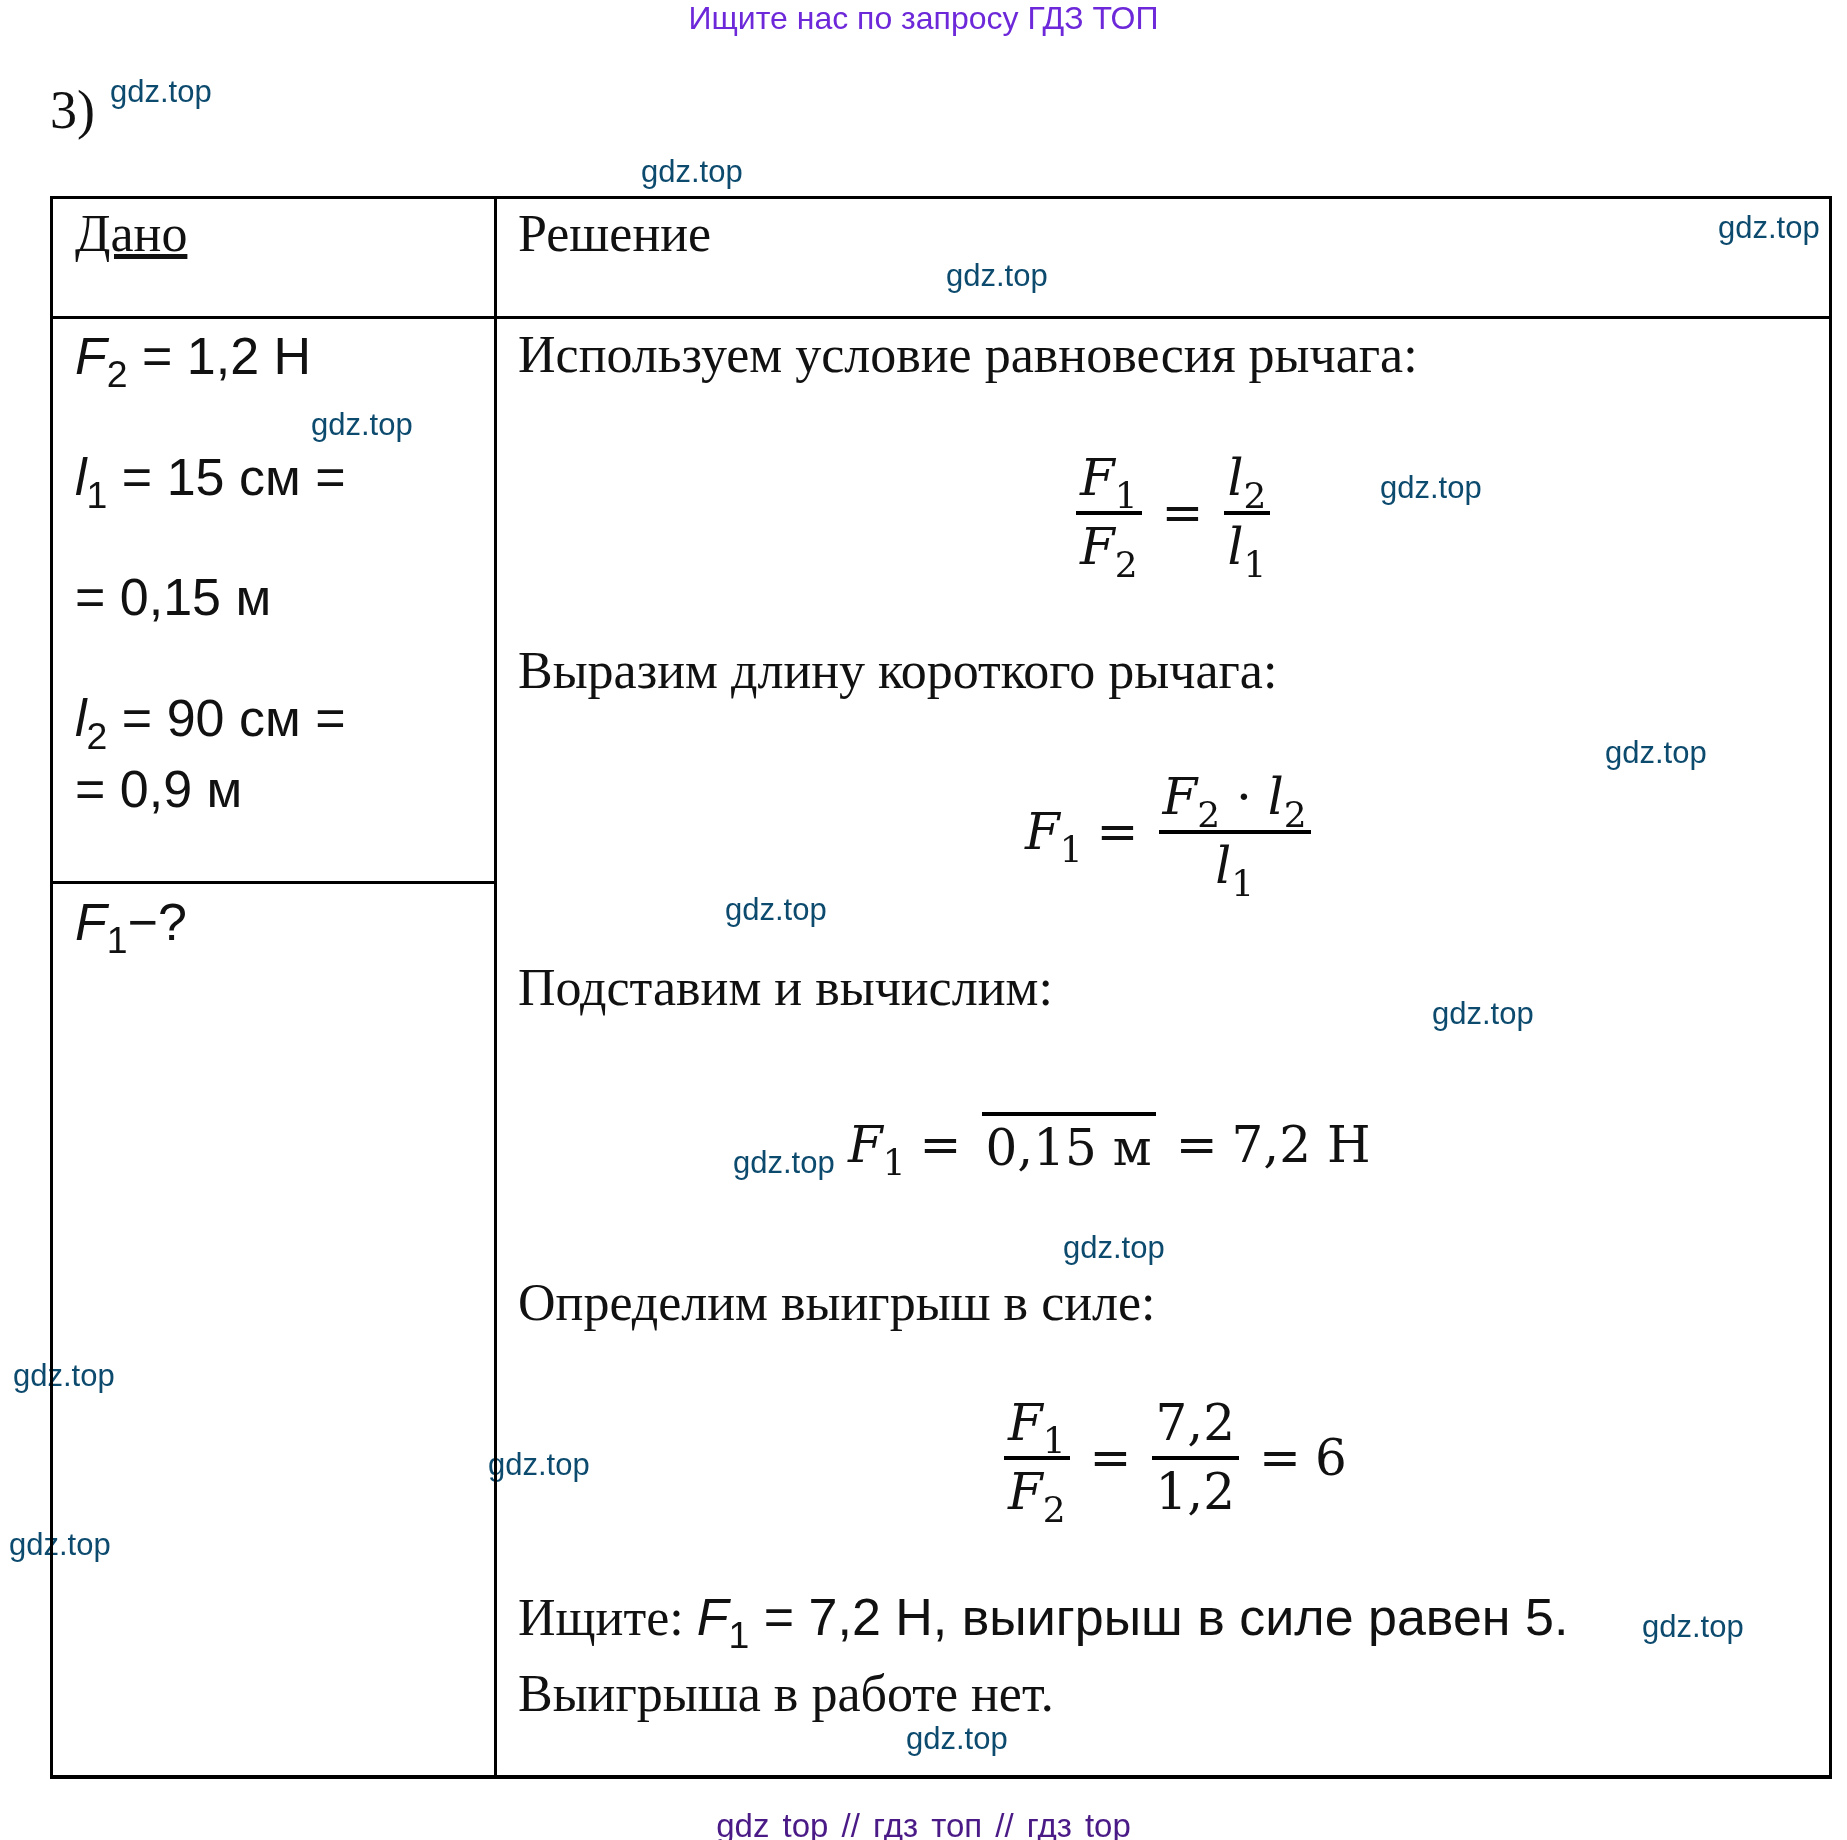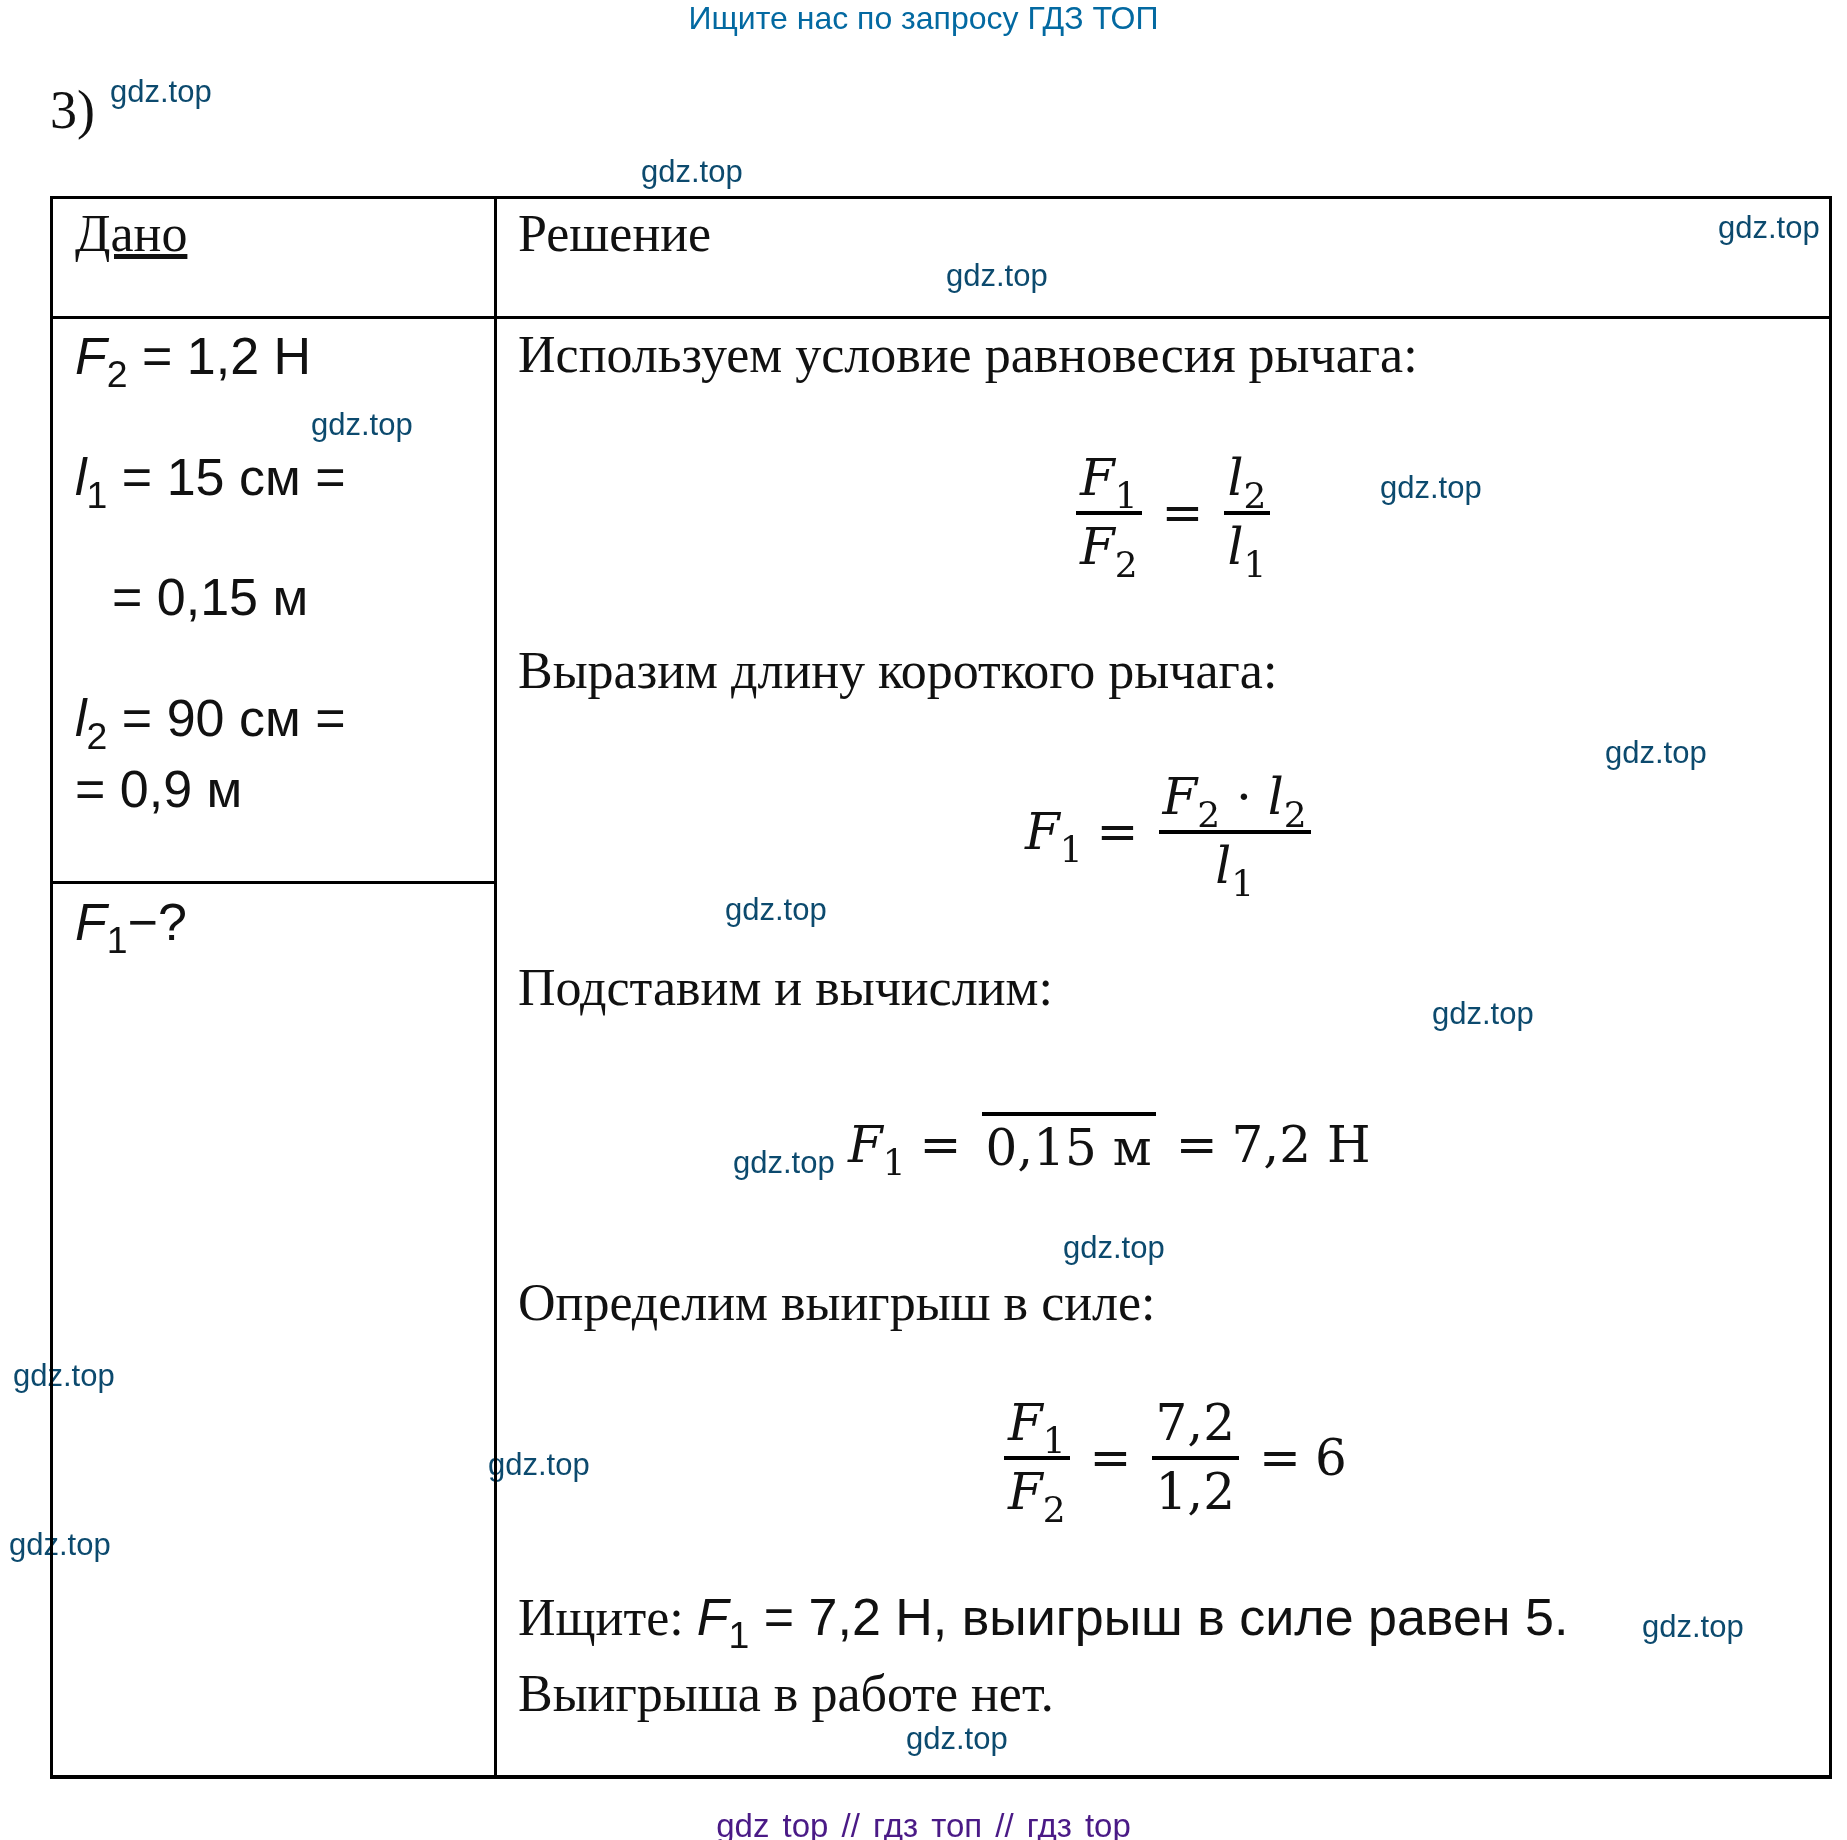--- a/index.html
+++ b/index.html
@@ -1,18 +1,18 @@
 <!DOCTYPE html>
 <html><head>
 <meta charset="utf-8">
 <style>
   html, body { margin: 0; padding: 0; background: #ffffff; }
   body { width: 1847px; height: 1840px; position: relative; overflow: hidden; font-family: "Liberation Serif", serif; color: #111; }
   .wm { position: absolute; font-family: "Liberation Sans", sans-serif; font-size: 31px; color: #0c4a6e; white-space: nowrap; line-height: 1; }
-  .green-banner { position: absolute; top: 0; left: 0; width: 1847px; text-align: center; font-family: "Liberation Sans", sans-serif; font-size: 32px; color: #0369a1; line-height: 36px; }
+  .green-banner { position: absolute; top: 0; left: 0; width: 1847px; text-align: center; font-family: "Liberation Sans", sans-serif; font-size: 32px; color: #6d28d9; line-height: 36px; }
   .footer { position: absolute; top: 1806px; left: 0; width: 1847px; text-align: center; font-family: "Liberation Sans", sans-serif; font-size: 33px; color: #4a1a86; line-height: 40px; word-spacing: 4px; }
   .task-num { position: absolute; left: 50px; top: 80px; font-size: 54px; line-height: 60px; }
   .line { position: absolute; background: #000; }
   .cell-text { position: absolute; font-size: 52px; line-height: 60px; white-space: nowrap; }
   .math { font-family: Liberation Sans, sans-serif; }
   .mi { font-style: italic; }
   sub { font-size: 0.72em; vertical-align: -0.35em; line-height: 0; }
   .frac { display: inline-flex; flex-direction: column; align-items: center; vertical-align: middle; margin: 0 6px; }
   .frac .num { padding: 0 4px 4px 4px; line-height: 1.15; }
   .frac .bar { height: 4px; background: #000; align-self: stretch; }
@@ -56,21 +56,21 @@
 <div class="cell-text" style="left:518px; top:204px;">Решение</div>
 
 <div class="cell-text math" style="left:75px; top:326px;">
   <span class="mi">F</span><sub>2</sub>
   <span>= 1,2 Н</span>
 </div>
 <div class="cell-text math" style="left:75px; top:447px;">
   <span class="mi">l</span><sub>1</sub>
   <span>= 15 см =</span>
 </div>
-<div class="cell-text math" style="left:75px; top:567px;margin-left:37px;">
+<div class="cell-text math" style="left:75px; top:567px;">
   <span>= 0,15 м</span>
 </div>
 <div class="cell-text math" style="left:75px; top:688px;">
   <span class="mi">l</span><sub>2</sub>
   <span>= 90 см =</span>
 </div>
 <div class="cell-text math" style="left:75px; top:759px;">
   <span>= 0,9 м</span>
 </div>
 

